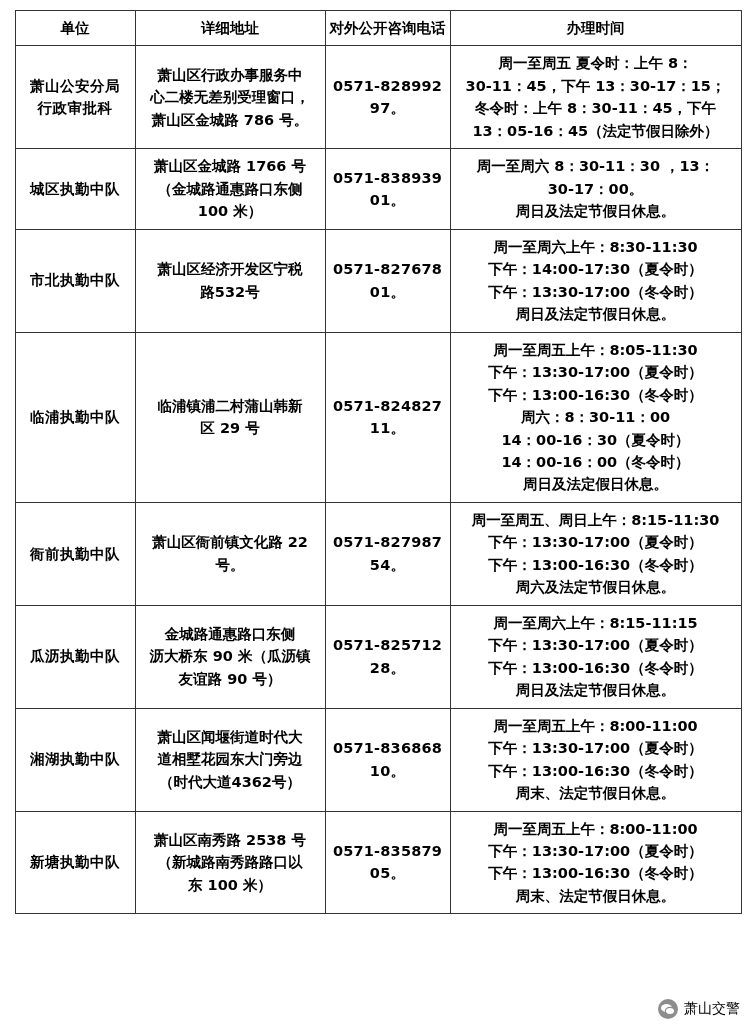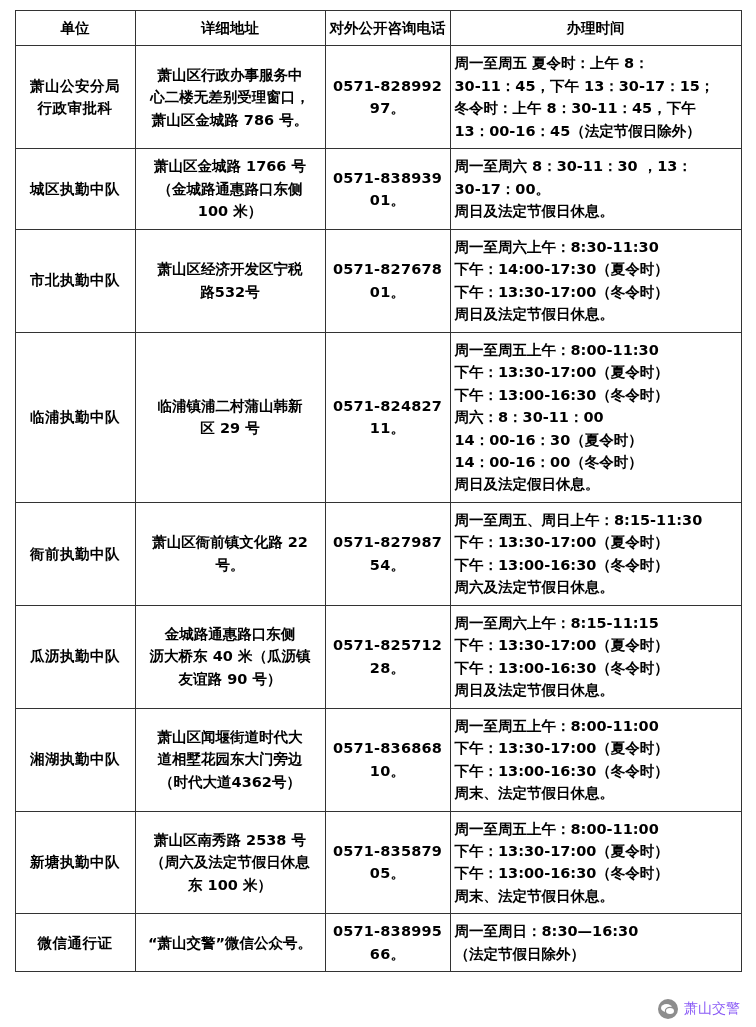--- a/index.html
+++ b/index.html
@@ -47,31 +47,31 @@
   .col-addr   { width: 190px; }
   .col-phone  { width: 125px; }
   .col-time   { width: 291px; }
 
   td.cell-unit  { font-size: 15px; letter-spacing: .5px; }
   td.cell-addr  { font-size: 14.5px; text-align: center; }
   td.cell-phone { font-size: 14.5px; letter-spacing: .2px; }
   td.cell-time  { font-size: 14px; text-align: center; line-height: 1.6; }
 
   td .ln { display: block; white-space: normal; }
-  td.cell-time .ln { text-align: left; }
+  td.cell-time .ln { text-align: center; }
 
   .footer-badge {
     position: absolute;
     right: 16px;
     bottom: 8px;
     display: flex;
     align-items: center;
     gap: 6px;
     font-size: 14px;
-    color: #8b5cf6;
+    color: #000000;
     font-weight: normal;
   }
   .wechat-dot {
     width: 20px;
     height: 20px;
     border-radius: 50%;
     background: #8d8d8d;
     display: inline-block;
     position: relative;
   }
@@ -122,21 +122,21 @@
         <td class="cell-addr">
           <span class="ln">萧山区行政办事服务中</span>
           <span class="ln">心二楼无差别受理窗口，</span>
           <span class="ln">萧山区金城路 786 号。</span>
         </td>
         <td class="cell-phone">0571-82899297。</td>
         <td class="cell-time">
           <span class="ln">周一至周五  夏令时：上午 8：</span>
           <span class="ln">30-11：45，下午 13：30-17：15；</span>
           <span class="ln">冬令时：上午 8：30-11：45，下午</span>
-          <span class="ln">13：00-16：45（法定节假日除外）</span>
+          <span class="ln">13：05-16：45（法定节假日除外）</span>
         </td>
       </tr>
 
       <tr>
         <td class="cell-unit">
           <span class="ln">城区执勤中队</span>
         </td>
         <td class="cell-addr">
           <span class="ln">萧山区金城路 1766 号</span>
           <span class="ln">（金城路通惠路口东侧</span>
@@ -170,21 +170,21 @@
       <tr>
         <td class="cell-unit">
           <span class="ln">临浦执勤中队</span>
         </td>
         <td class="cell-addr">
           <span class="ln">临浦镇浦二村蒲山韩新</span>
           <span class="ln">区 29 号</span>
         </td>
         <td class="cell-phone">0571-82482711。</td>
         <td class="cell-time">
-          <span class="ln">周一至周五上午：8:00-11:30</span>
+          <span class="ln">周一至周五上午：8:05-11:30</span>
           <span class="ln">下午：13:30-17:00（夏令时）</span>
           <span class="ln">下午：13:00-16:30（冬令时）</span>
           <span class="ln">周六：8：30-11：00</span>
           <span class="ln">14：00-16：30（夏令时）</span>
           <span class="ln">14：00-16：00（冬令时）</span>
           <span class="ln">周日及法定假日休息。</span>
         </td>
       </tr>
 
       <tr>
@@ -203,21 +203,21 @@
           <span class="ln">周六及法定节假日休息。</span>
         </td>
       </tr>
 
       <tr>
         <td class="cell-unit">
           <span class="ln">瓜沥执勤中队</span>
         </td>
         <td class="cell-addr">
           <span class="ln">金城路通惠路口东侧</span>
-          <span class="ln">沥大桥东 40 米（瓜沥镇</span>
+          <span class="ln">沥大桥东 90 米（瓜沥镇</span>
           <span class="ln">友谊路 90 号）</span>
         </td>
         <td class="cell-phone">0571-82571228。</td>
         <td class="cell-time">
           <span class="ln">周一至周六上午：8:15-11:15</span>
           <span class="ln">下午：13:30-17:00（夏令时）</span>
           <span class="ln">下午：13:00-16:30（冬令时）</span>
           <span class="ln">周日及法定节假日休息。</span>
         </td>
       </tr>
@@ -239,45 +239,32 @@
           <span class="ln">周末、法定节假日休息。</span>
         </td>
       </tr>
 
       <tr>
         <td class="cell-unit">
           <span class="ln">新塘执勤中队</span>
         </td>
         <td class="cell-addr">
           <span class="ln">萧山区南秀路 2538 号</span>
-          <span class="ln">（周六及法定节假日休息</span>
+          <span class="ln">（新城路南秀路路口以</span>
           <span class="ln">东 100 米）</span>
         </td>
         <td class="cell-phone">0571-83587905。</td>
         <td class="cell-time">
           <span class="ln">周一至周五上午：8:00-11:00</span>
           <span class="ln">下午：13:30-17:00（夏令时）</span>
           <span class="ln">下午：13:00-16:30（冬令时）</span>
           <span class="ln">周末、法定节假日休息。</span>
         </td>
       </tr>
 
-      <tr>
-        <td class="cell-unit">
-          <span class="ln">微信通行证</span>
-        </td>
-        <td class="cell-addr">
-          <span class="ln">“萧山交警”微信公众号。</span>
-        </td>
-        <td class="cell-phone">0571-83899566。</td>
-        <td class="cell-time">
-          <span class="ln">周一至周日：8:30—16:30</span>
-          <span class="ln">（法定节假日除外）</span>
-        </td>
-      </tr>
 
     </tbody>
   </table>
 
   <div class="footer-badge">
     <span class="wechat-dot"></span>
     <span>萧山交警</span>
   </div>
 
 </div>

